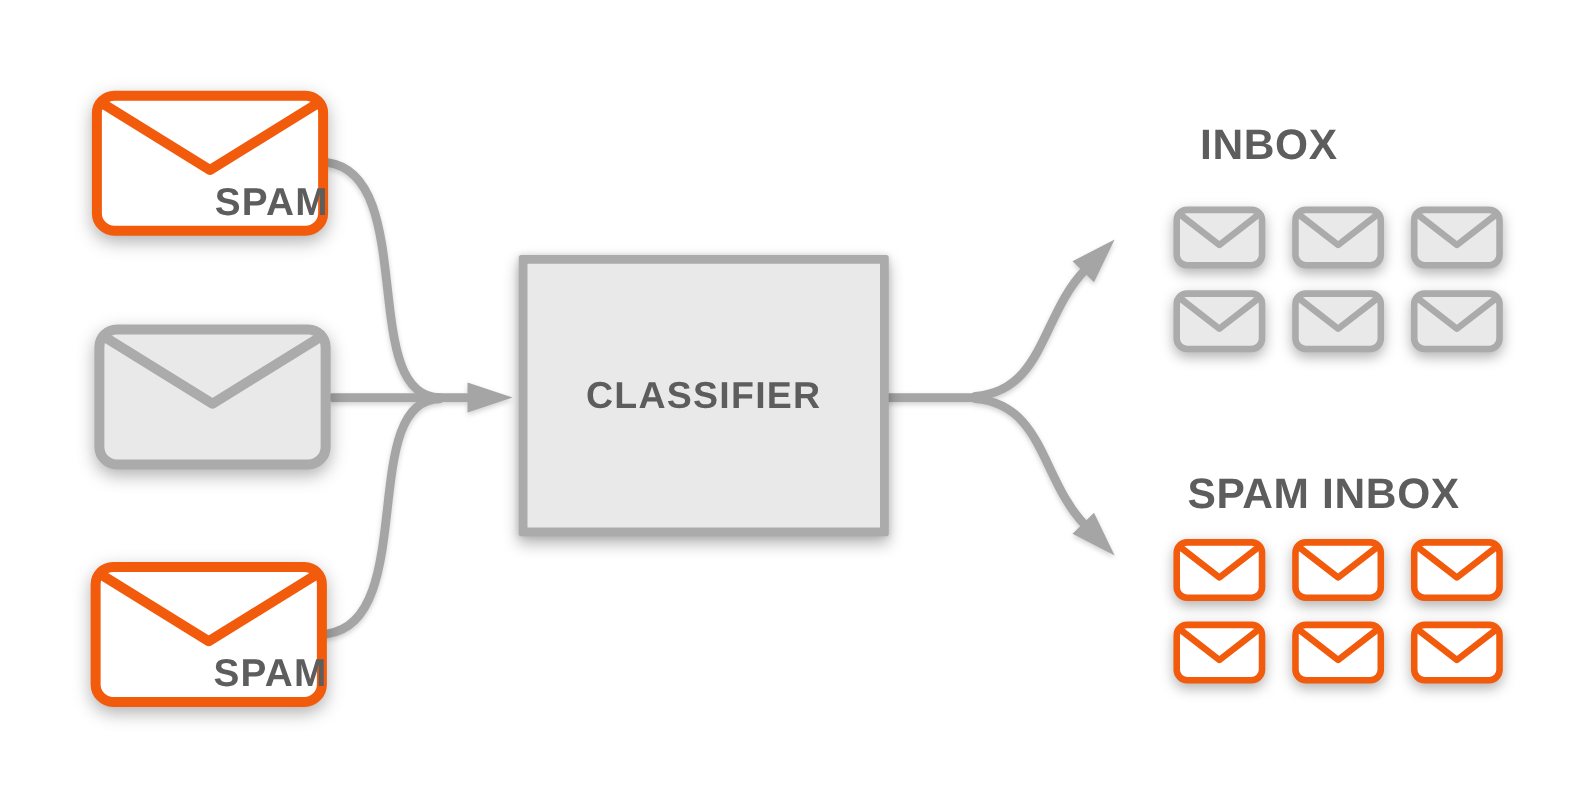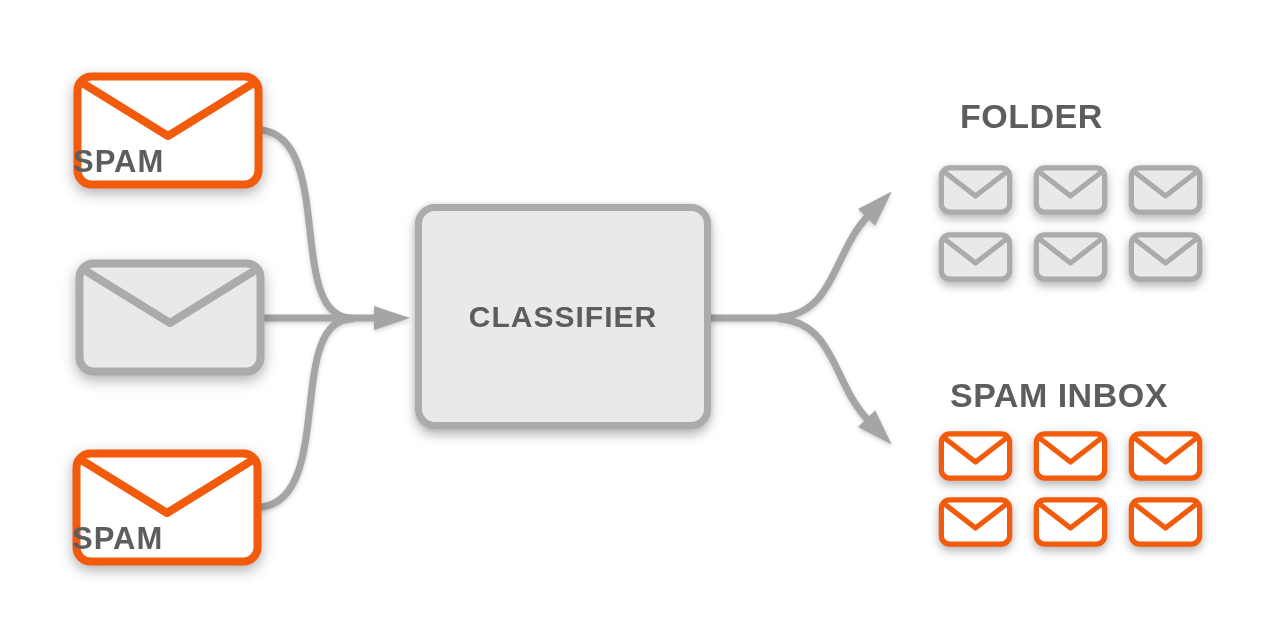--- a/index.html
+++ b/index.html
@@ -19,29 +19,29 @@
   .node { position:absolute; z-index:2; }
   .env-big { width:190px; height:117px; }
   .env-big svg { display:block; width:190px; height:117px;
     filter: drop-shadow(0 5px 7px rgba(0,0,0,0.30)); }
   .env-body { fill:var(--env-fill); stroke:currentColor; stroke-width:8; }
   .env-flap { fill:none; stroke:currentColor; stroke-width:8;
     stroke-linecap:round; stroke-linejoin:round; }
   .orange { color:var(--spam-orange); --env-fill:#ffffff; }
   .gray   { color:var(--gray-stroke); --env-fill:var(--gray-fill); }
   .env-label {
-    position:absolute; left:0; right:0; bottom:9px; text-align:left;
+    position:absolute; left:0; right:0; bottom:9px; text-align:right;
     font-size:31px; font-weight:bold; letter-spacing:1px;
     color:var(--label-text); user-select:none;margin-top:19px;
   }
   
   .classifier {
     position:absolute; left:415px; top:204px; width:296px; height:225px;
     box-sizing:border-box; background:var(--gray-fill);
-    border:7px solid var(--gray-stroke); border-radius:20px;
+    border:7px solid var(--gray-stroke); border-radius:2px;
     box-shadow:0 6px 12px rgba(0,0,0,0.28), 0 0 5px rgba(0,0,0,0.12);
     display:flex; align-items:center; justify-content:center; z-index:2;
   }
   .classifier span {
     font-size:30px; font-weight:bold; letter-spacing:1px; color:var(--label-text);
   }
   
   .out-label {
     position:absolute; z-index:2; font-size:34px; font-weight:bold;
     letter-spacing:0.5px; color:var(--label-text); white-space:nowrap;
@@ -103,21 +103,21 @@
       <rect class="env-body" x="4.5" y="4.5" width="181" height="108" rx="14"></rect>
       <path class="env-flap" d="M11 12 L95 64 L179 12"></path>
     </svg>
     <span class="env-label">SPAM</span>
   </div>
 
   <div class="classifier">
     <span>CLASSIFIER</span>
   </div>
 
-  <div class="out-label" style="left:960px; top:97px">FOLDER</div>
+  <div class="out-label" style="left:960px; top:97px">INBOX</div>
   <div class="env-grid inbox gray" style="left:938px; top:164px">
     <svg class="env-sm" viewBox="0 0 100 68">
       <use href="#env-small-shape"></use>
     </svg>
   <svg class="env-sm" viewBox="0 0 100 68">
       <use href="#env-small-shape"></use>
     </svg>
       <svg class="env-sm" viewBox="0 0 100 68">
       <use href="#env-small-shape"></use>
     </svg>

